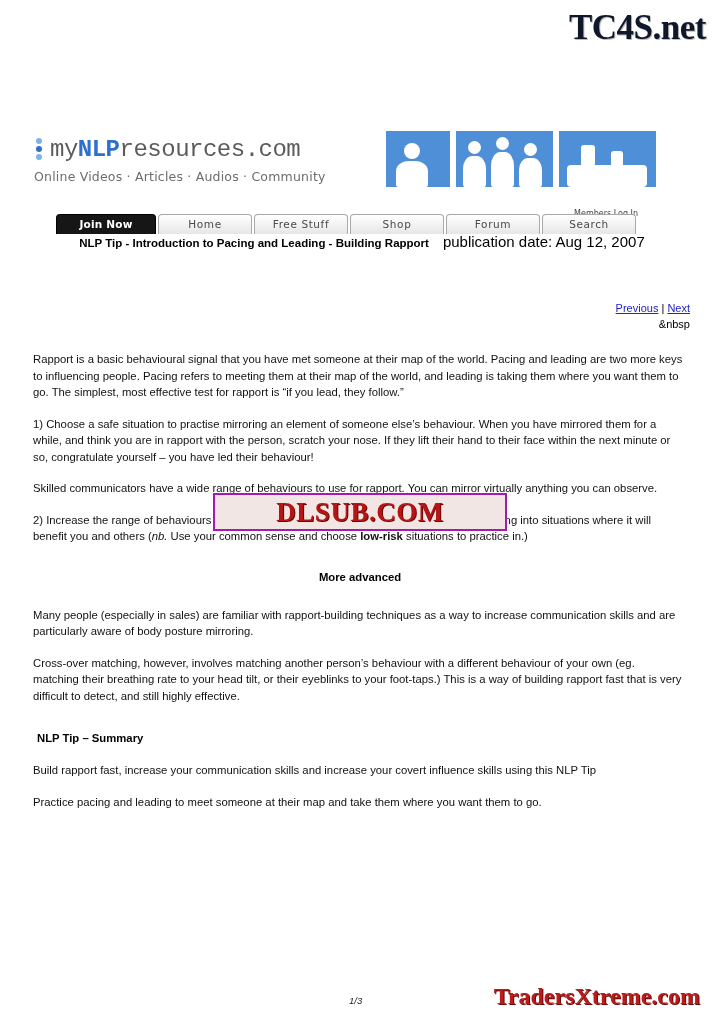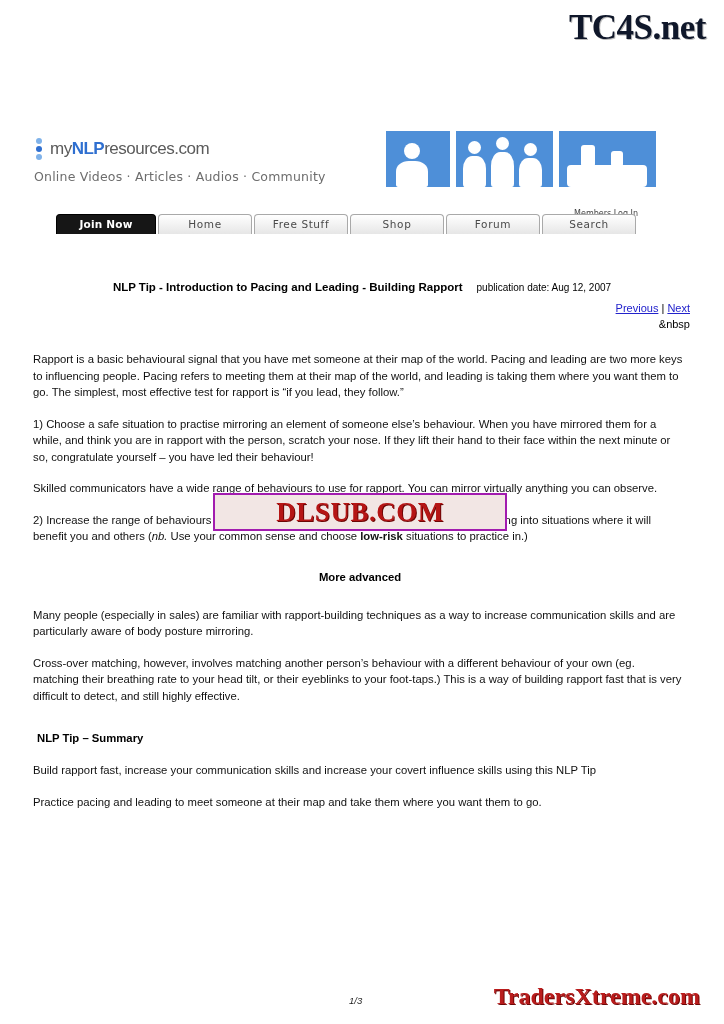--- a/index.html
+++ b/index.html
@@ -61,22 +61,22 @@
     width: 6px;
     height: 6px;
     border-radius: 50%;
     background: #3a7bd5;
     display: block;
   }
   .logo-dots i:nth-child(1) { top: 2px; background:#7fb2ea;}
   .logo-dots i:nth-child(2) { top: 10px; background:#2f6fd0;}
   .logo-dots i:nth-child(3) { top: 18px; background:#7fb2ea;}
   .logo-text {
-    font-family: Liberation Sans, sans-serif;
-    font-size: 17px;
+    font-family: Liberation Mono, monospace;
+    font-size: 24px;
     letter-spacing: -0.5px;
     color: #5b5b5b;
     font-weight: 400;
   }
   .logo-text .blue {
     color: #2f6fd0;
     font-weight: bold;
   }
   .logo-tag {
     margin-top: 2px;
@@ -149,29 +149,28 @@
 
   
   .title-row {
     position: absolute;
     left: 34px;
     top: 233px;
     width: 656px;
     display: flex;
     align-items: baseline;
     justify-content: center;
-    margin-top: 48px;
   }
   .doc-title {
     font-size: 11.5px;
     font-weight: bold;
     color: #000000;
   }
   .pub-date {
-    font-size: 10px;
+    font-size: 15px;
     color: #000000;
     margin-left: 14px;
   }
 
   
   .navlinks {
     position: absolute;
     right: 34px;
     top: 302px;
     text-align: right;

